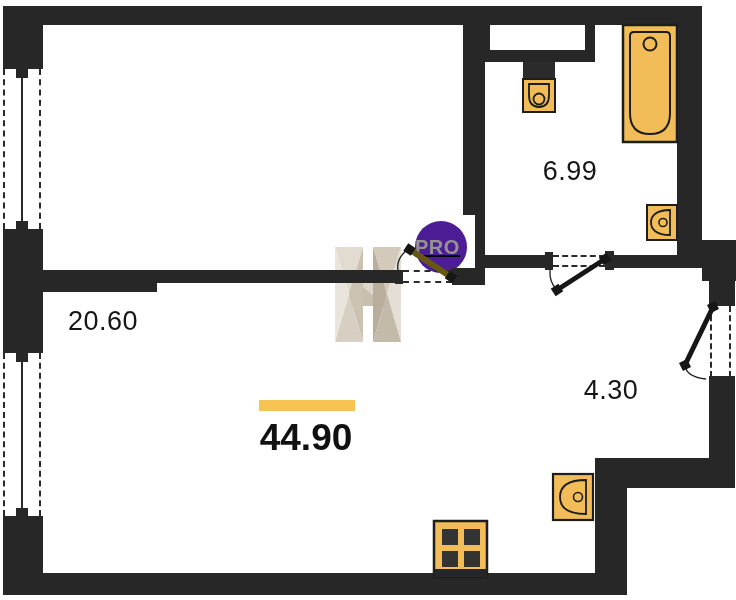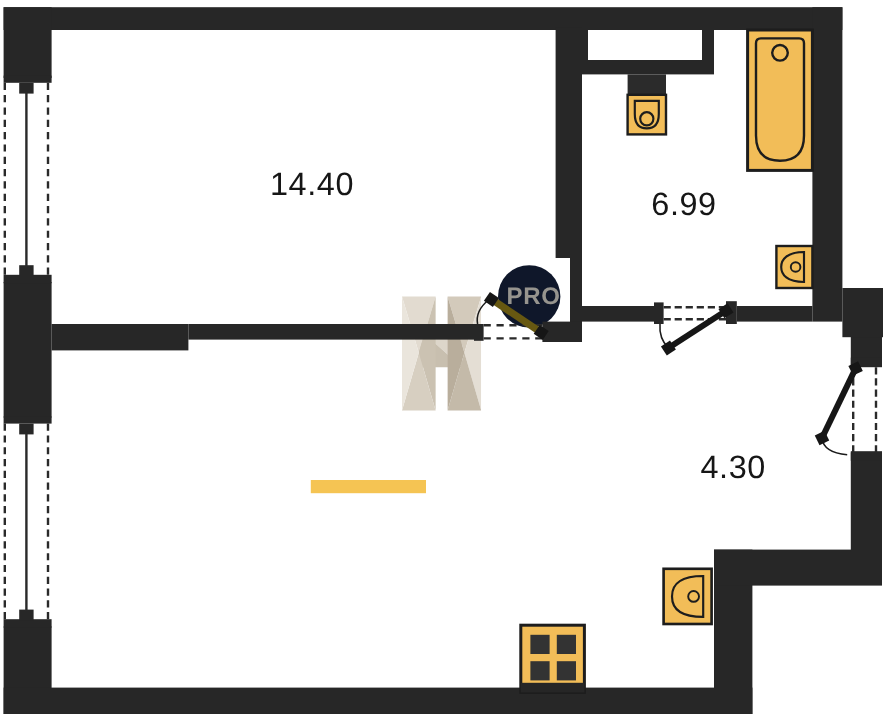--- a/index.html
+++ b/index.html
@@ -9,21 +9,21 @@
   .white{position:absolute;background:#ffffff;}
   .dash-v{position:absolute;width:0;border-left:2px dashed #2a2a2a;}
   .dash-h{position:absolute;height:0;border-top:2px dashed #2a2a2a;}
   .rod{position:absolute;background:#2a2a2a;}
   .room-label{position:absolute;transform:translate(-50%,-50%);font-size:27px;color:#161616;
               white-space:nowrap;letter-spacing:0.5px;}
   .total-label{position:absolute;transform:translate(-50%,-50%);font-size:37px;font-weight:bold;
                color:#111111;white-space:nowrap;}
   .accent-bar{position:absolute;left:259px;top:400px;width:96px;height:11px;background:#f5c453;}
   .badge{position:absolute;left:415px;top:221px;width:52px;height:52px;border-radius:50%;
-         background:#0f172a;display:flex;align-items:center;justify-content:flex-end;}
+         background:#4c1d95;display:flex;align-items:center;justify-content:flex-start;text-decoration:underline;}
   .badge span{font-size:20px;font-weight:bold;color:#96948e;letter-spacing:0.5px;}
   svg{position:absolute;display:block;}
 </style>
 </head>
 <body>
 
 <div class="plan">
 
   <svg style="left:333px;top:242px" width="68" height="103" viewBox="0 0 68 103">
     <polygon points="16,32 52,32 52,64" fill="#ddd6ca"></polygon>
@@ -141,18 +141,19 @@
     </g>
 
     <g>
       <path d="M685 365 Q686 377 706 379" fill="none" stroke="#1b1b1b" stroke-width="1.3"></path>
       <line x1="713" y1="307" x2="685" y2="365" stroke="#161616" stroke-width="5"></line>
       <rect x="708.5" y="302.5" width="9" height="9" fill="#161616" transform="rotate(64 713 307)"></rect>
       <rect x="680.5" y="360.5" width="9" height="9" fill="#161616" transform="rotate(64 685 365)"></rect>
     </g>
   </svg>
 
-  <div class="room-label" style="left:260px;top:154px">14.40</div>
   <div class="room-label" style="left:570px;top:171px">6.99</div>
+  <div class="room-label" style="left:103px;top:321px">20.60</div>
   <div class="room-label" style="left:611px;top:390px">4.30</div>
   <div class="accent-bar"></div>
+  <div class="total-label" style="left:306px;top:438px">44.90</div>
 
 </div>
 
 </body></html>

